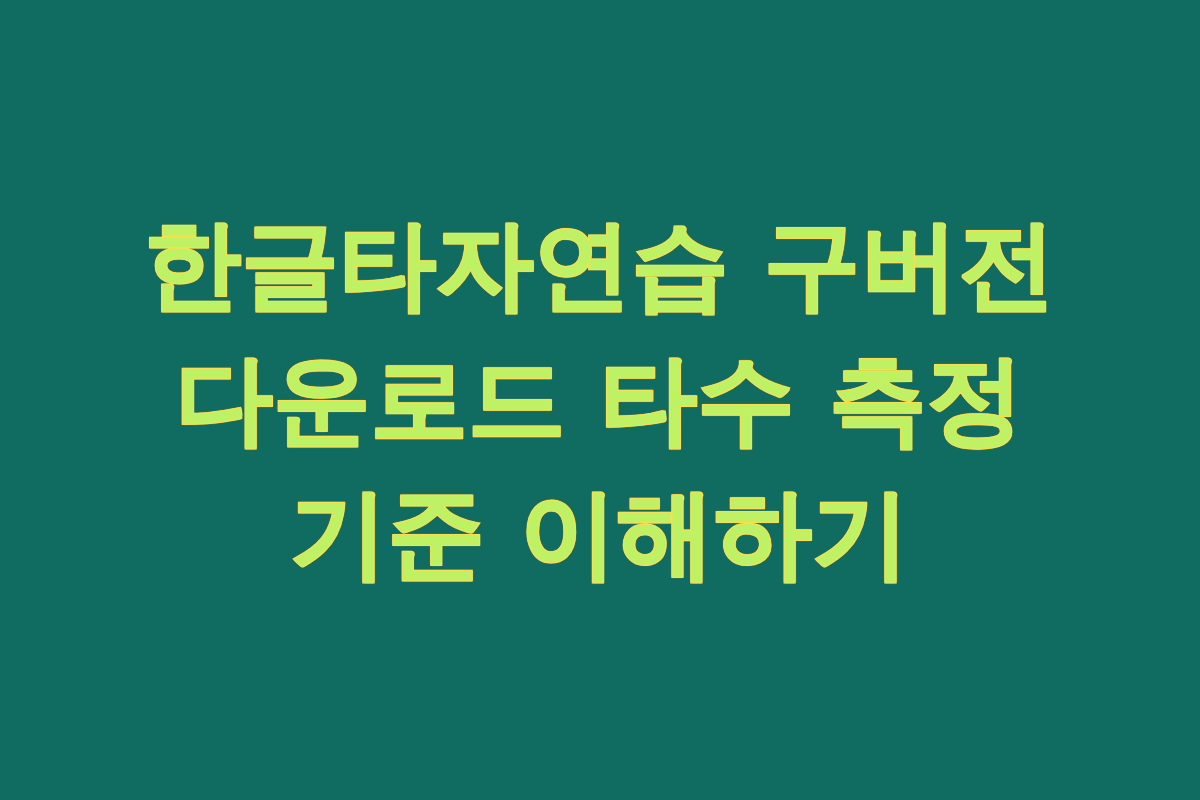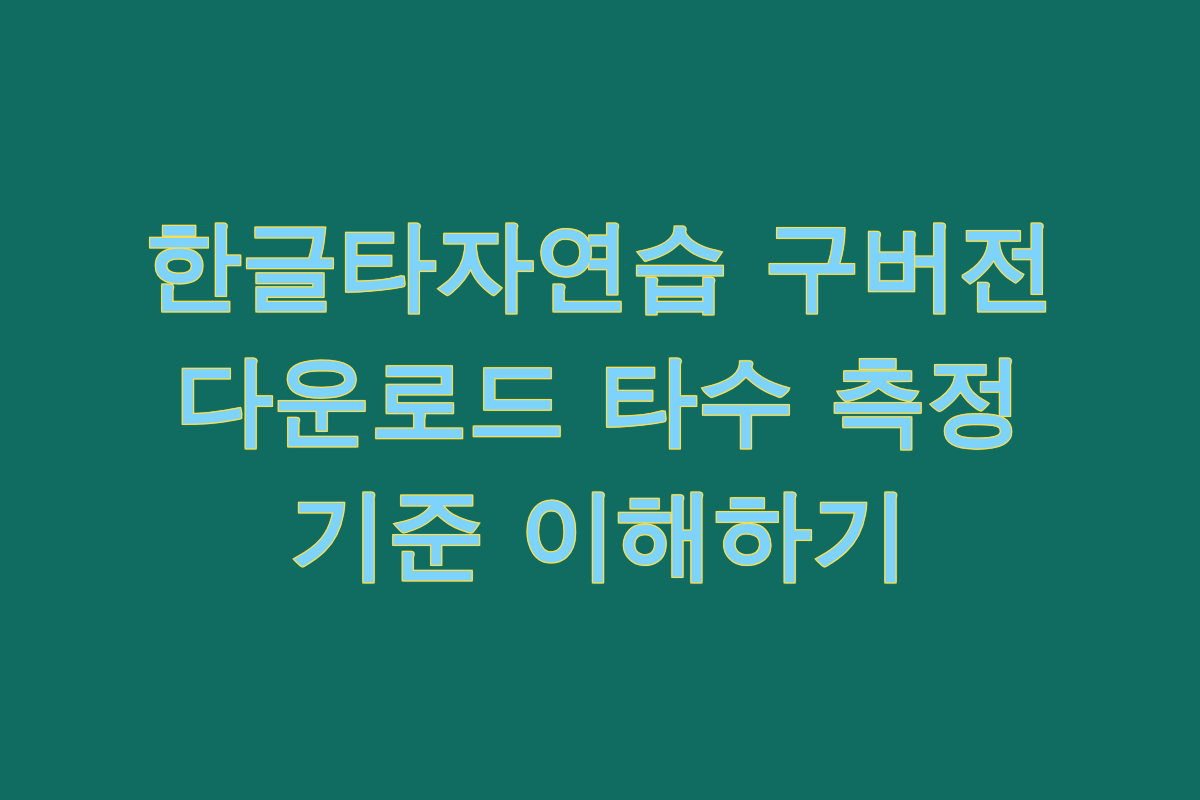--- a/index.html
+++ b/index.html
@@ -53,15 +53,15 @@
       -1px 0 1px #f9df52,
        0 1px 1px #f9df52,
        0 -1px 1px #f9df52;
   }
 </style>
 </head>
 <body>
 
 <div class="banner" style="background-color: rgb(16, 107, 96);">
 
-  <h1 class="headline" style="color: #7dd3fc; -webkit-text-stroke: 2.5px rgb(249, 223, 82); text-align: center;">한글타자연습 구버전 다운로드 타수 측정 기준 이해하기</h1>
+  <h1 class="headline" style="color: #bef264; -webkit-text-stroke: 2.5px rgb(249, 223, 82); text-align: center;">한글타자연습 구버전 다운로드 타수 측정 기준 이해하기</h1>
 
 </div>
 
 </body></html>

